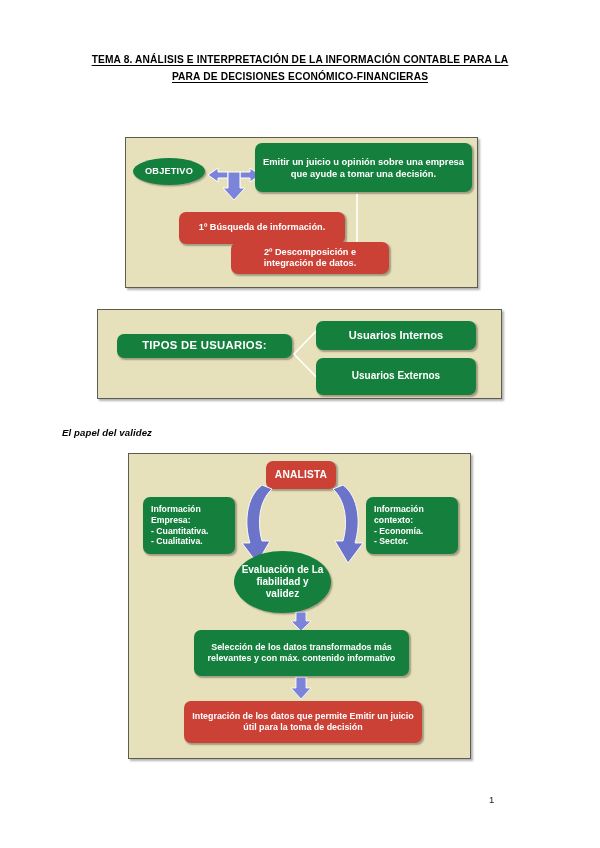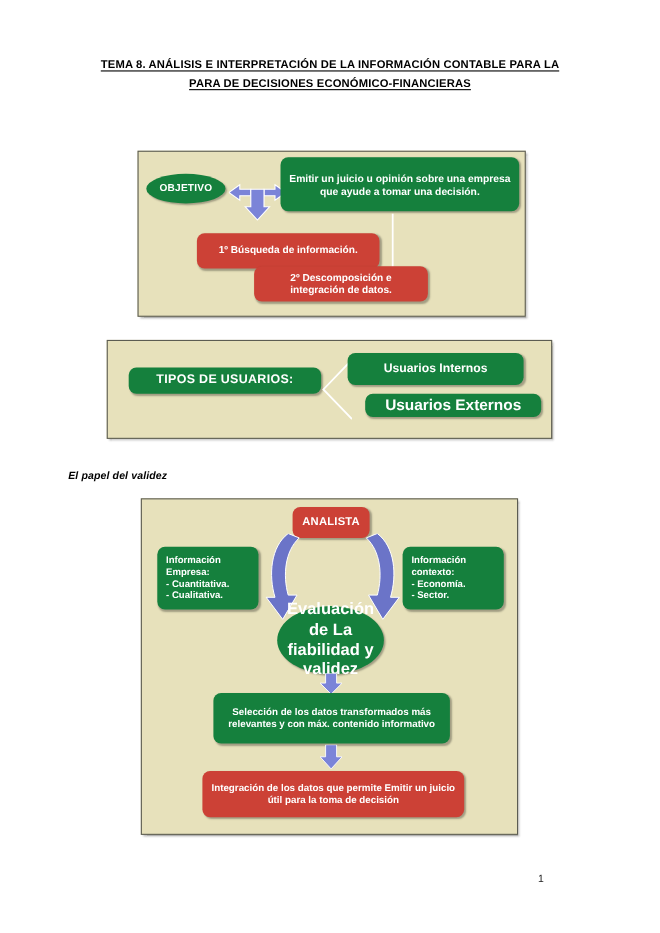--- a/index.html
+++ b/index.html
@@ -123,23 +123,22 @@
   
   .tipos {
     left: 117px; top: 334px; width: 175px; height: 24px;
     font-size: 11.3px; letter-spacing: 0.3px;
   }
   .usuarios-int {
     left: 316px; top: 321px; width: 160px; height: 29px;
     font-size: 11.1px;
   }
   .usuarios-ext {
-    left: 316px; top: 358px; width: 160px; height: 21px;
-    font-size: 14px;
-    margin-left: 16px;
+    left: 316px; top: 358px; width: 160px; height: 37px;
+    font-size: 10px;
   }
   .bracket-2 { position: absolute; left: 292px; top: 325px; width: 28px; height: 58px; }
 
   
   .analista {
     left: 266px; top: 461px; width: 70px; height: 28px;
     font-size: 10.2px; letter-spacing: 0.2px;
   }
   .info-empresa {
     left: 143px; top: 497px; width: 92px; height: 57px;
@@ -151,22 +150,22 @@
   }
   .info-contexto {
     left: 366px; top: 497px; width: 92px; height: 57px;
     font-size: 8.7px;
     justify-content: flex-start;
     align-items: center;
     text-align: left;
     padding: 0 8px;
   }
   .evaluacion {
-    left: 252px; top: 551px; width: 97px; height: 62px;
-    font-size: 15px; padding: 0 6px;
+    left: 234px; top: 551px; width: 97px; height: 62px;
+    font-size: 10px; padding: 0 6px;
   }
   .seleccion {
     left: 194px; top: 630px; width: 215px; height: 46px;
     font-size: 8.9px; padding: 0 4px;
   }
   .integracion {
     left: 184px; top: 701px; width: 238px; height: 42px;
     font-size: 8.9px; padding: 0 6px;
   }
 

